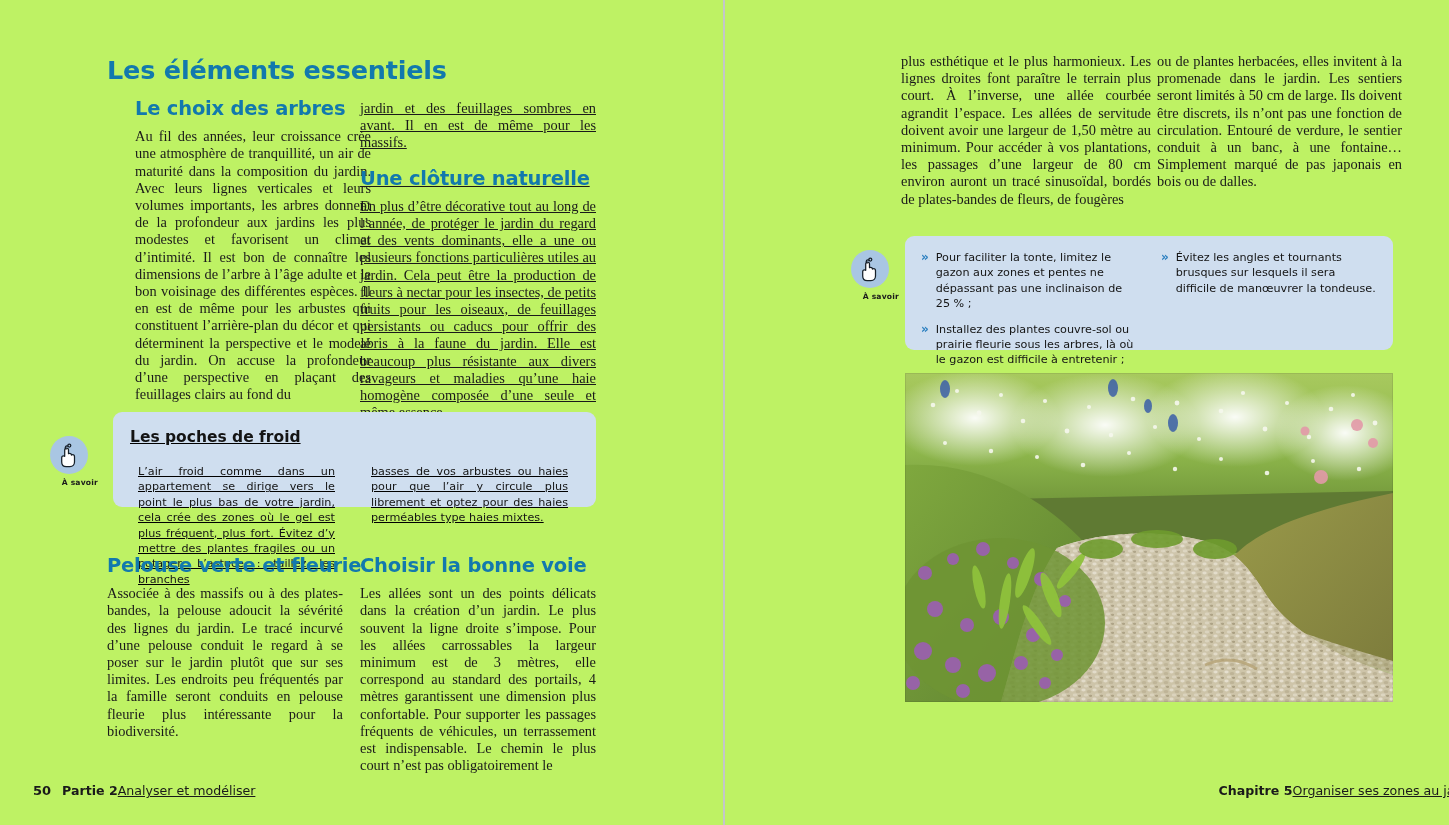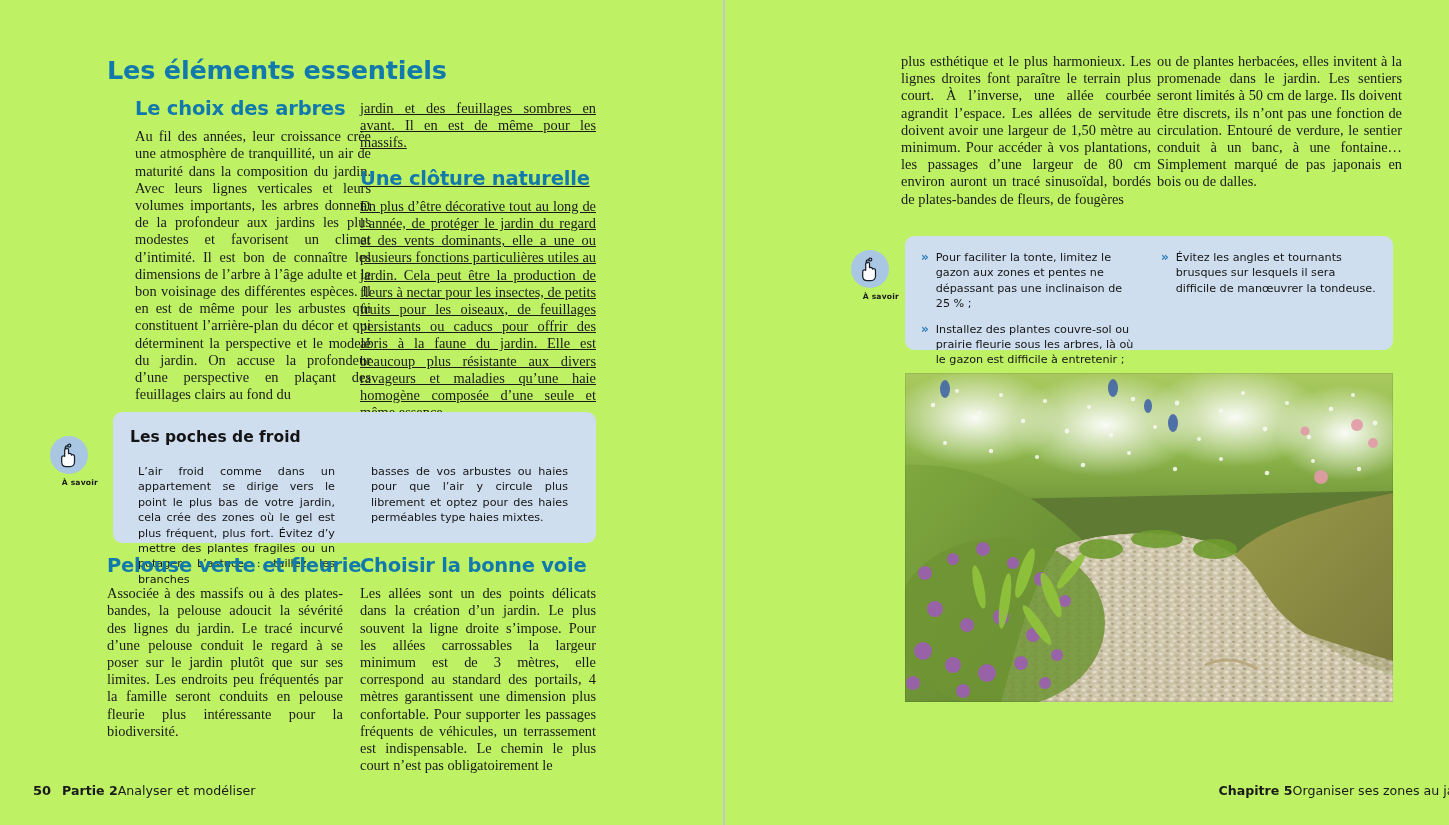--- a/index.html
+++ b/index.html
@@ -144,21 +144,21 @@
     font-size: 12.6px;
     color: #1a1a1a;
     white-space: nowrap;
     display: flex;
     align-items: baseline;
   }
   .footer-left  { left: 33px; }
   .footer-right { right: 33px; margin-top: 48px; }
   .folio { font-weight: bold; font-size: 13px; }
   .part-label { font-weight: bold; }
-  .part-text { font-weight: normal; }
+  .part-text { font-weight: normal; text-decoration: underline; }
   .gap-wide { display: inline-block; width: 11px; }
 </style>
 </head>
 <body>
 
 <div class="spread">
 
   <div class="gutter"></div>
 
   <div class="page page-left">
@@ -180,21 +180,21 @@
       <div class="badge-circle">
         <svg width="24" height="25" viewBox="0 0 24 25">
           <path d="M9.2 23.6c-2.6 0-4.5-1.9-4.5-4.6v-4.3c0-1.1.8-1.9 1.8-1.9.5 0 .9.2 1.2.5V7.1c0-1.1.8-2 1.9-2s1.9.9 1.9 2v3.6c.3-.2.7-.3 1.1-.3 1 0 1.8.7 1.9 1.7.3-.2.7-.4 1.1-.4 1.1 0 1.9.9 1.9 2v5.4c0 2.6-1.9 4.5-4.5 4.5H9.2z" fill="#ffffff" stroke="#16202a" stroke-width="1.25" stroke-linejoin="round"></path>
           <path d="M9.1 6.2c-.9-.7-1.1-1.9-.5-2.7.6-.8 1.8-.9 2.6-.2" fill="none" stroke="#16202a" stroke-width="1.25" stroke-linecap="round"></path>
           <circle cx="12.3" cy="2.6" r="1.5" fill="none" stroke="#16202a" stroke-width="1.25"></circle>
         </svg>
       </div>
       <div class="badge-label">À savoir</div>
     </div>
 
-    <div class="callout" style="left:113px; top:412px; width:483px; height:131px; padding:16px 20px 14px 17px;">
+    <div class="callout" style="left:113px; top:412px; width:483px; height:95px; padding:16px 20px 14px 17px;text-decoration:underline;">
       <div class="callout-title">Les poches de froid</div>
       <div class="callout-cols">
         <div>
           <p class="callout-text">L’air froid comme dans un appartement se dirige vers le point le plus bas de votre jardin, cela crée des zones où le gel est plus fréquent, plus fort. Évitez d’y mettre des plantes fragiles ou un potager. L’astuce : taillez les branches</p>
         </div>
         <div>
           <p class="callout-text">basses de vos arbustes ou haies pour que l’air y circule plus librement et optez pour des haies perméables type haies mixtes.</p>
         </div>
       </div>
     </div>

